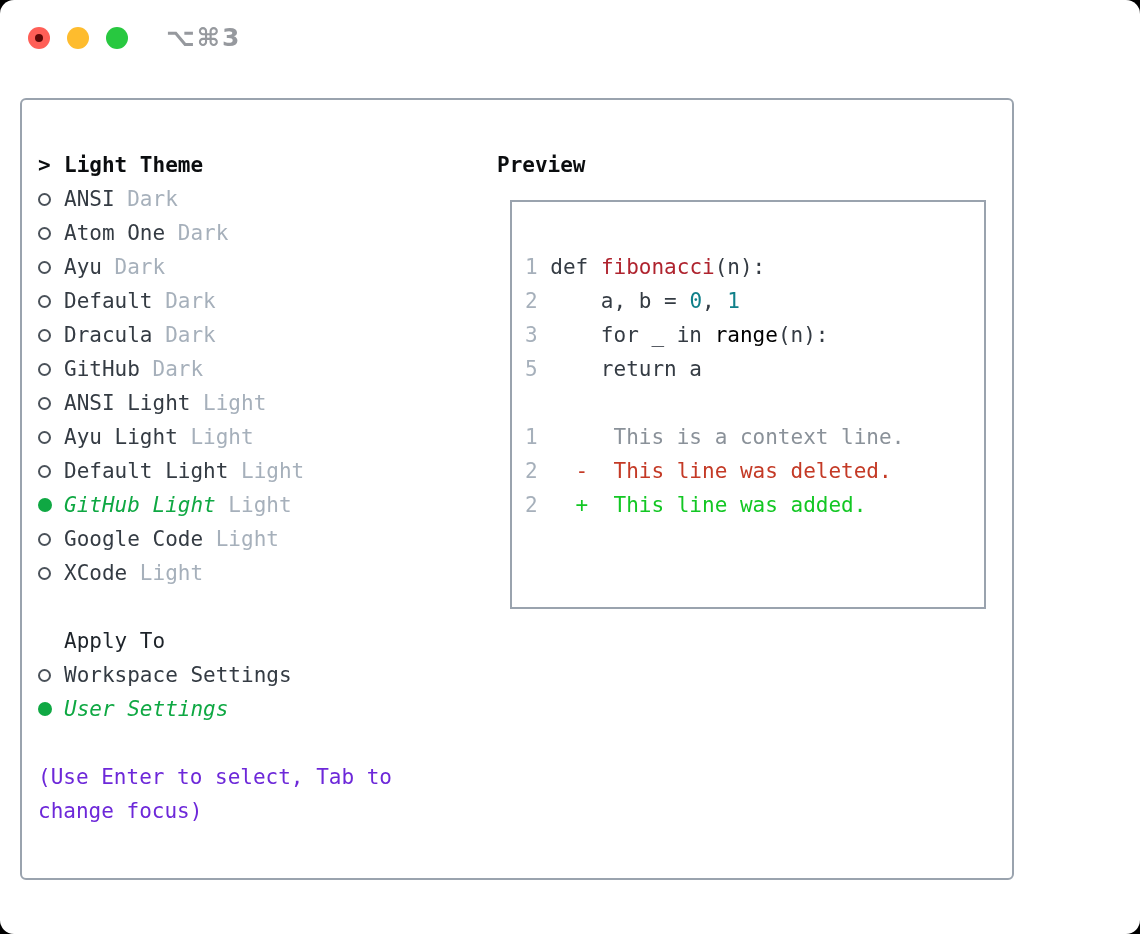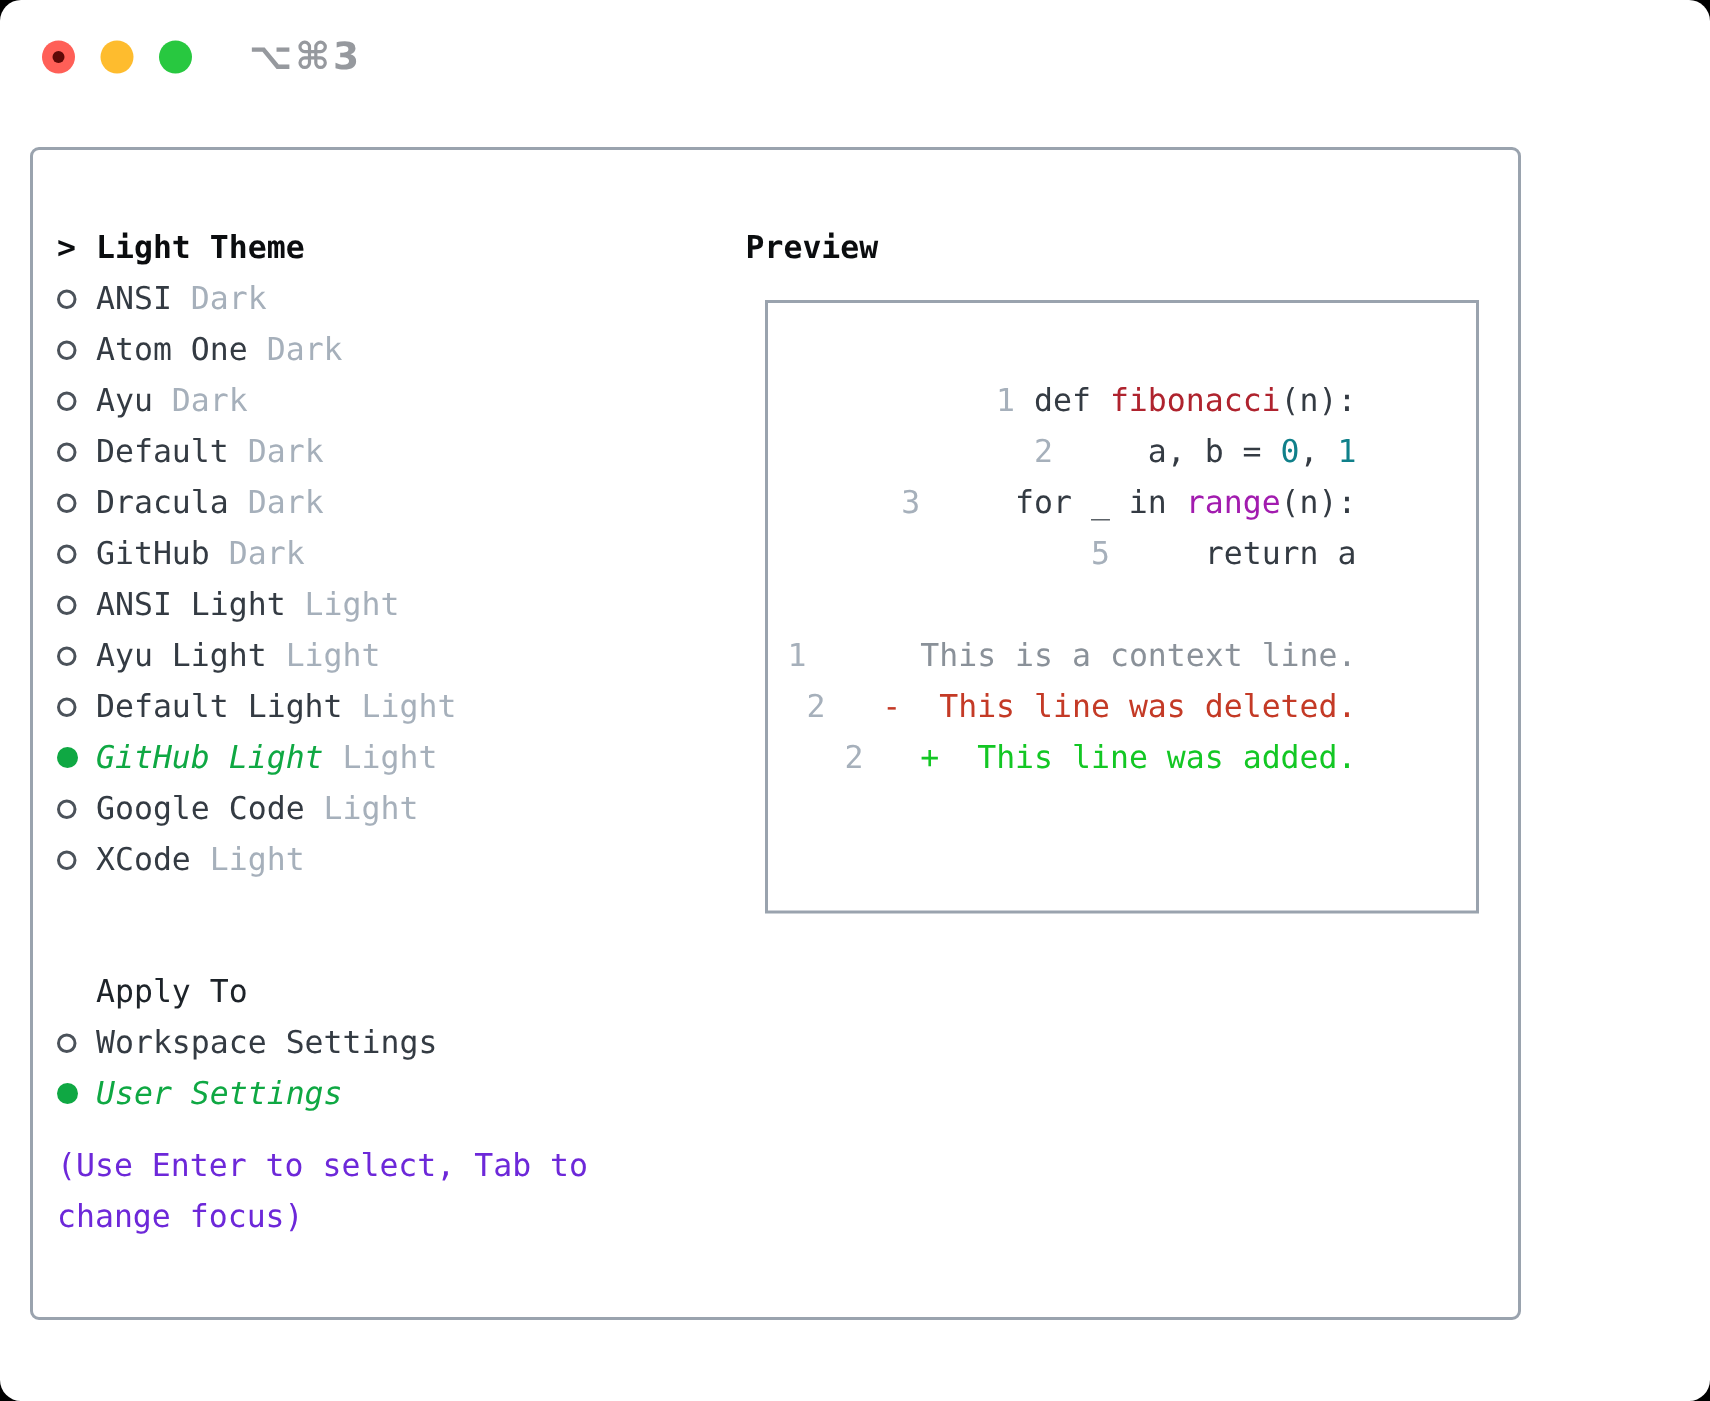--- a/index.html
+++ b/index.html
@@ -34,42 +34,42 @@
     width:13px;height:13px;border-radius:50%;
     border:2px solid #4b525a;box-sizing:border-box;
     margin-right:13px;flex:none;
   }
   .bullet.sel{background:#0fa843;border:none;width:14px;height:14px;margin-right:12px;}
   .variant{color:#a6b0bb;}
   .sel-label{color:#0fa843;font-style:italic;}
   .theme-list{position:absolute;left:16px;top:48px;}
   .header-row{font-weight:bold;color:#0b0d0f;}
   .prompt{width:26px;flex:none;font-weight:bold;color:#0b0d0f;}
-  .apply-block{position:absolute;left:16px;top:524px;margin-top:20px;}
+  .apply-block{position:absolute;left:16px;top:524px;}
   .apply-header{height:34px;line-height:34px;padding-left:26px;font-size:21px;color:#1d2329;white-space:pre;}
   .hint{
     position:absolute;left:16px;top:660px;
     font-size:21px;line-height:34px;color:#6d28d9;white-space:pre;
   }
   
   .pv-header{
     position:absolute;left:475px;top:48px;height:34px;line-height:34px;
     font-size:21px;font-weight:bold;color:#0b0d0f;
   }
   .pv-box{
     position:absolute;left:488px;top:100px;width:472px;height:405px;
     border:2px solid #9aa3ae;background:#fff;
   }
   .pv-lines{position:absolute;left:13px;top:48px;}
-  .pline{height:34px;line-height:34px;font-size:21px;white-space:pre;text-align:right;}
+  .pline{height:34px;line-height:34px;font-size:21px;white-space:pre;}
   .ln{color:#a6b0bb;}
   .code{color:#343b43;}
   .func{color:#af232e;}
   .num{color:#10808a;}
-  .call{color:#a21caf;}
+  .call{color:#000000;}
   .ctx{color:#8a9199;}
   .del{color:#c43a26;}
   .add{color:#13c724;}
 </style>
 </head>
 <body>
 
 <div class="window">
 
   <div>

